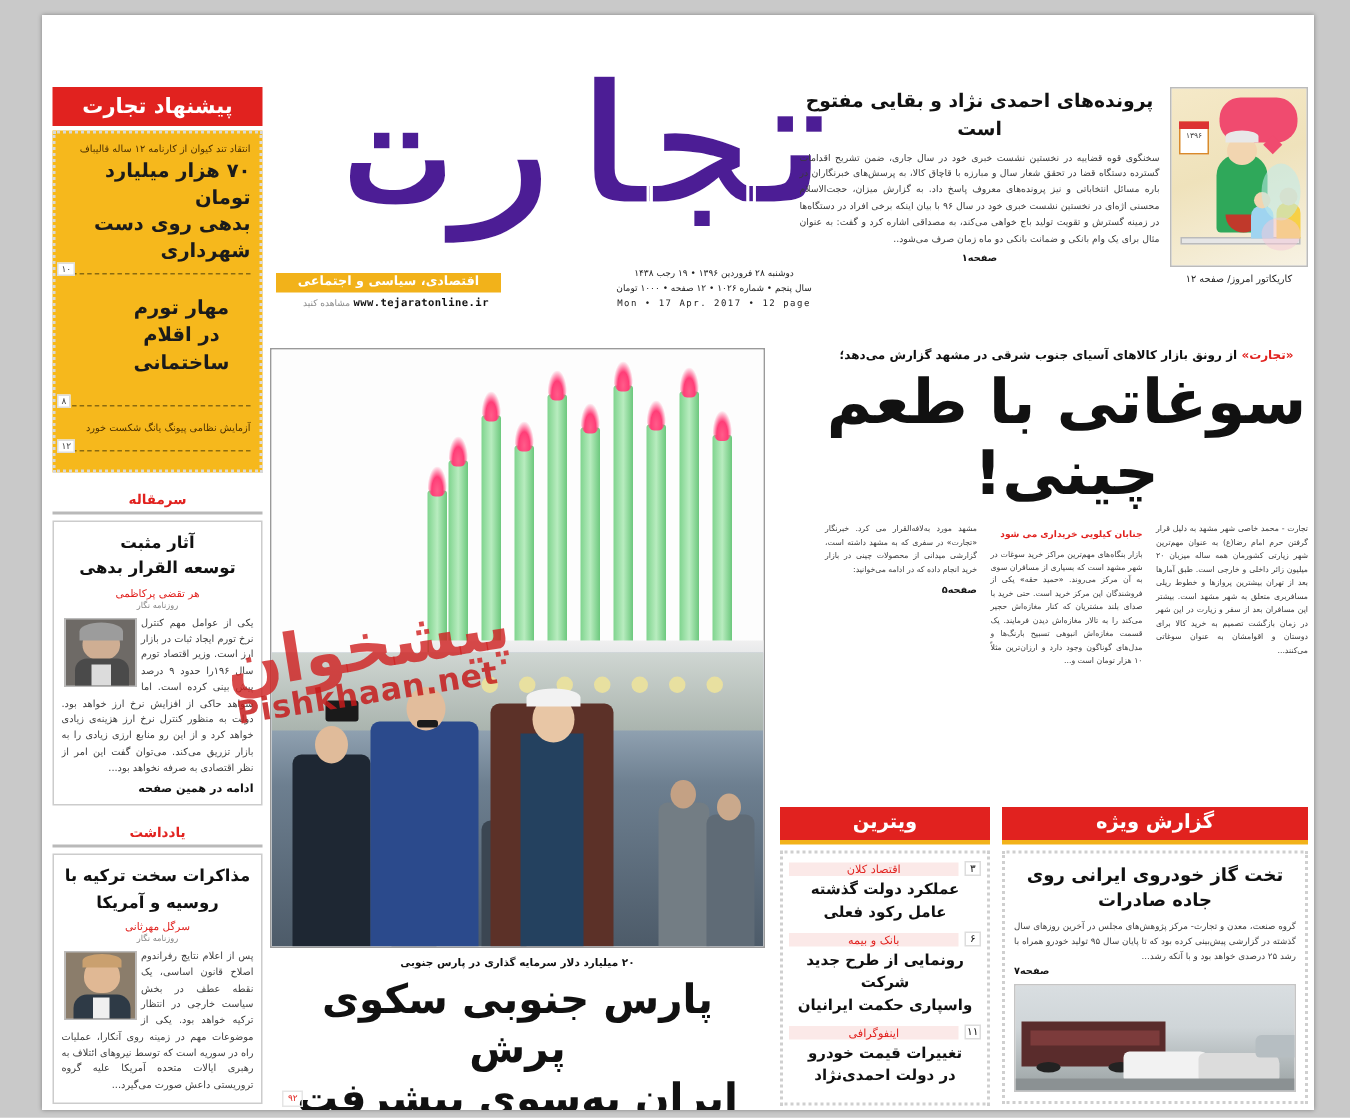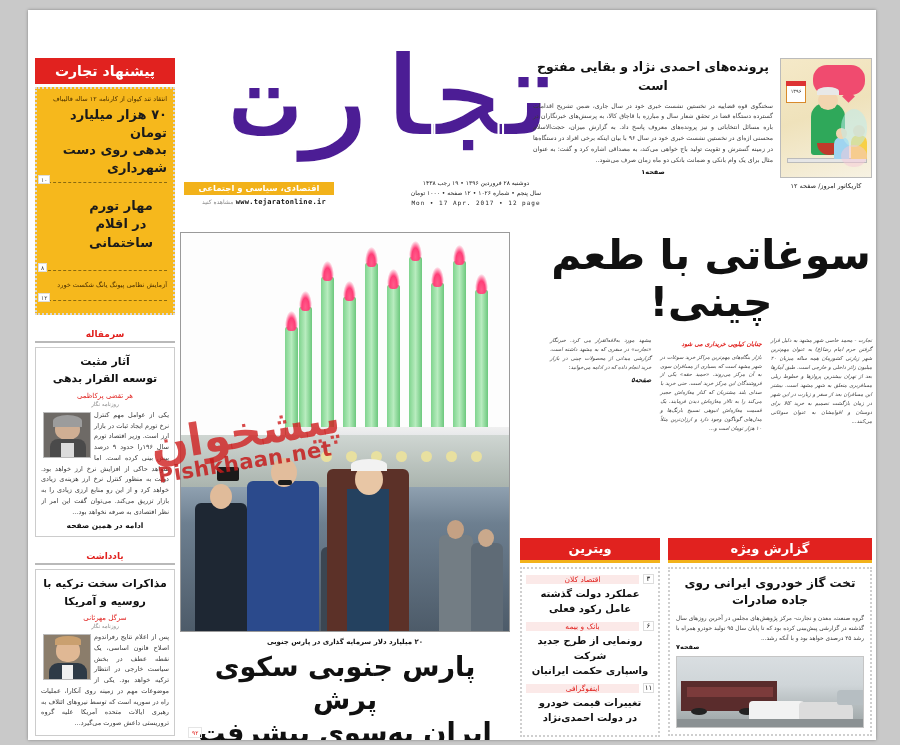--- a/index.html
+++ b/index.html
@@ -54,21 +54,21 @@
   .opbox { border:1px solid #ccc; padding:6px 5px; background:#fff; }
   .op-title { font-size:11px; font-weight:bold; text-align:center; line-height:1.5;
               color:#111; margin-bottom:4px; }
   .op-author { font-size:7px; color:#e1221f; text-align:center; line-height:1.3; }
   .op-role { font-size:5.5px; color:#888; text-align:center; }
   .op-portrait { width: 48px; height: 46px; float:left; margin: 2px 3px 2px 2px;
                  background:#6e6a66; border:1px solid #bbb; position:relative; overflow:hidden;}
   .op-portrait.two { background:#8b7d6b; }
   .op-body { font-size:6.5px; line-height:1.65; color:#3a3a3a; text-align:justify;
              direction: rtl; }
-  .op-more { font-size:7.5px; font-weight:bold; text-align:center; margin-top:4px; color:#111;}
+  .op-more { font-size:7.5px; font-weight:bold; text-align:right; margin-top:4px; color:#111;}
   
   .masthead { position:absolute; left:150px; top:40px; width:390px; height:160px; }
   .logo {
     font-size: 112px; font-weight: bold; color:#4c1d95; text-align:right;
     line-height: 1; letter-spacing: -4px; direction: rtl;
     -webkit-text-stroke: 2px #ffffff;
     text-shadow: 0 0 0 #e1221f;
     font-family: Liberation Mono, monospace;
   }
   .logo-wrap { position:relative; height:118px; overflow:hidden; }
@@ -95,21 +95,21 @@
                  overflow:hidden; }
   .cartoon-cap { font-size:6.5px; text-align:center; margin-top:4px; color:#222;}
   
   .mainblock { position:absolute; left:522px; top:222px; width:322px; }
   .mh-kicker { font-size:8px; text-align:center; color:#111; font-weight:bold;
                margin-bottom:4px; }
   .mh-kicker .brand { color:#e1221f; }
   .mh { font-size:41px; font-weight:bold; text-align:center; color:#111;
         line-height:1.15; letter-spacing:-1px; }
   .mh-cols { display:flex; gap:9px; margin-top:10px; }
-  .mh-col { flex:1; font-size:5.2px; line-height:1.72; color:#3b3b3b; text-align:justify;font-style:italic;}
+  .mh-col { flex:1; font-size:5.2px; line-height:1.72; color:#3b3b3b; text-align:justify;}
   .mh-sub { font-size:6px; color:#e1221f; font-weight:bold; margin:3px 0;}
   .mh-page { font-size:6.5px; font-weight:bold; color:#111; margin-top:3px;}
   
   .photobox { position:absolute; left:152px; top:222px; width:330px; height:400px;
               border:1px solid #9a9a9a; background:#fff; overflow:hidden; }
   .sky { position:absolute; inset:0; background:#fdfdfd; }
   .flare { position:absolute; bottom:0; width:13px; background:linear-gradient(90deg,#7fd48e,#b8ecbf,#6cc87d);
            border-radius:2px 2px 0 0; }
   .flame { position:absolute; width:13px; height:20px;
            background:radial-gradient(ellipse at 50% 80%, #ff5c8a 0%, #ff3d77 40%, rgba(255,61,119,0) 72%);
@@ -396,20 +396,24 @@
   </div>
 
   <div class="caption-sm">۲۰ میلیارد دلار سرمایه گذاری در پارس جنوبی</div>
   <div class="photo-headline">
     <div>پارس جنوبی سکوی پرش</div>
     <div>ایران به‌سوی پیشرفت</div>
   </div>
   <div class="ph-page">۹۲</div>
 
   <div class="mainblock">
+    <div class="mh-kicker">
+      <span class="brand">«تجارت»</span>
+      <span>از رونق بازار کالاهای آسیای جنوب شرقی در مشهد گزارش می‌دهد؛</span>
+    </div>
     <div class="mh">سوغاتی با طعم چینی!</div>
 
     <div class="mh-cols">
       <div class="mh-col fa">
         <span>تجارت - محمد خاصی شهر مشهد به دلیل قرار گرفتن حرم امام رضا(ع) به عنوان مهم‌ترین شهر زیارتی کشورمان همه ساله میزبان ۲۰ میلیون زائر داخلی و خارجی است. طبق آمارها بعد از تهران بیشترین پروازها و خطوط ریلی مسافربری متعلق به شهر مشهد است. بیشتر این مسافران بعد از سفر و زیارت در این شهر در زمان بازگشت تصمیم به خرید کالا برای دوستان و اقوامشان به عنوان سوغاتی می‌کنند...</span>
       </div>
       <div class="mh-col fa">
         <div class="mh-sub">جنابان کیلویی خریداری می شود</div>
         <span>بازار بنگاه‌های مهم‌ترین مراکز خرید سوغات در شهر مشهد است که بسیاری از مسافران سوی به آن مرکز می‌روند. «حمید حقه» یکی از فروشندگان این مرکز خرید است. حتی خرید با صدای بلند مشتریان که کنار مغازه‌اش حجیر می‌کند را به تالار مغازه‌اش دیدن فرمایند. یک قسمت مغازه‌اش انبوهی تسبیح بارنگ‌ها و مدل‌های گوناگون وجود دارد و ارزان‌ترین مثلاً ۱۰ هزار تومان است و...</span>
       </div>

